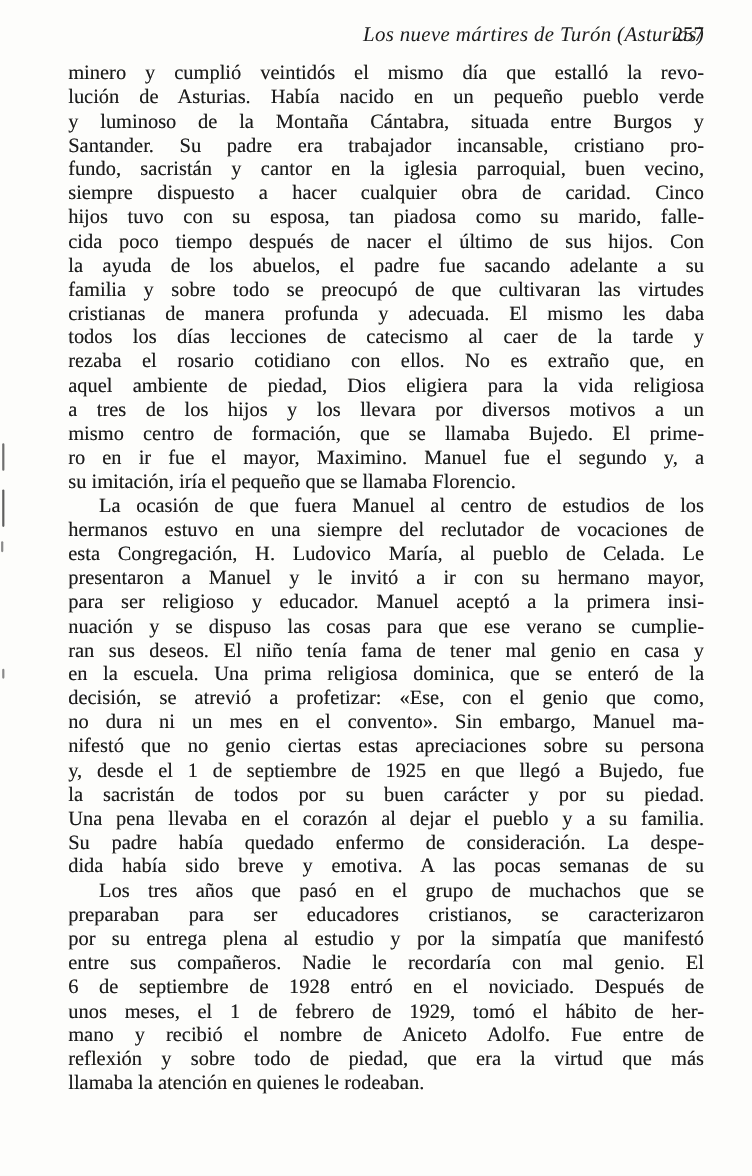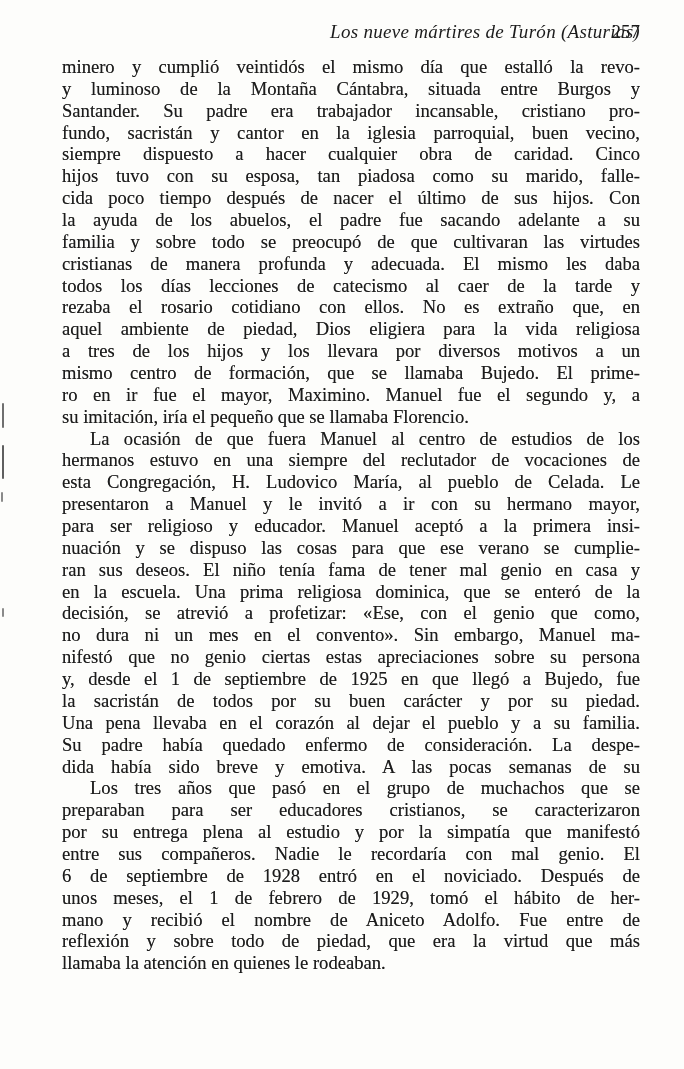--- a/index.html
+++ b/index.html
@@ -78,20 +78,21 @@
   <div class="scan-mark m3"></div>
   <div class="scan-mark m4"></div>
 
   <div class="textcol">
     <div class="running-header">
       <span class="running-title">Los nueve mártires de Turón (Asturias)</span>
       <span class="page-number">257</span>
     </div>
     <div class="page-body">
         <div class="line">minero y cumplió veintidós el mismo día que estalló la revo-</div>
+        <div class="line">lución de Asturias. Había nacido en un pequeño pueblo verde</div>
         <div class="line">y luminoso de la Montaña Cántabra, situada entre Burgos y</div>
         <div class="line">Santander. Su padre era trabajador incansable, cristiano pro-</div>
         <div class="line">fundo, sacristán y cantor en la iglesia parroquial, buen vecino,</div>
         <div class="line">siempre dispuesto a hacer cualquier obra de caridad. Cinco</div>
         <div class="line">hijos tuvo con su esposa, tan piadosa como su marido, falle-</div>
         <div class="line">cida poco tiempo después de nacer el último de sus hijos. Con</div>
         <div class="line">la ayuda de los abuelos, el padre fue sacando adelante a su</div>
         <div class="line">familia y sobre todo se preocupó de que cultivaran las virtudes</div>
         <div class="line">cristianas de manera profunda y adecuada. El mismo les daba</div>
         <div class="line">todos los días lecciones de catecismo al caer de la tarde y</div>

